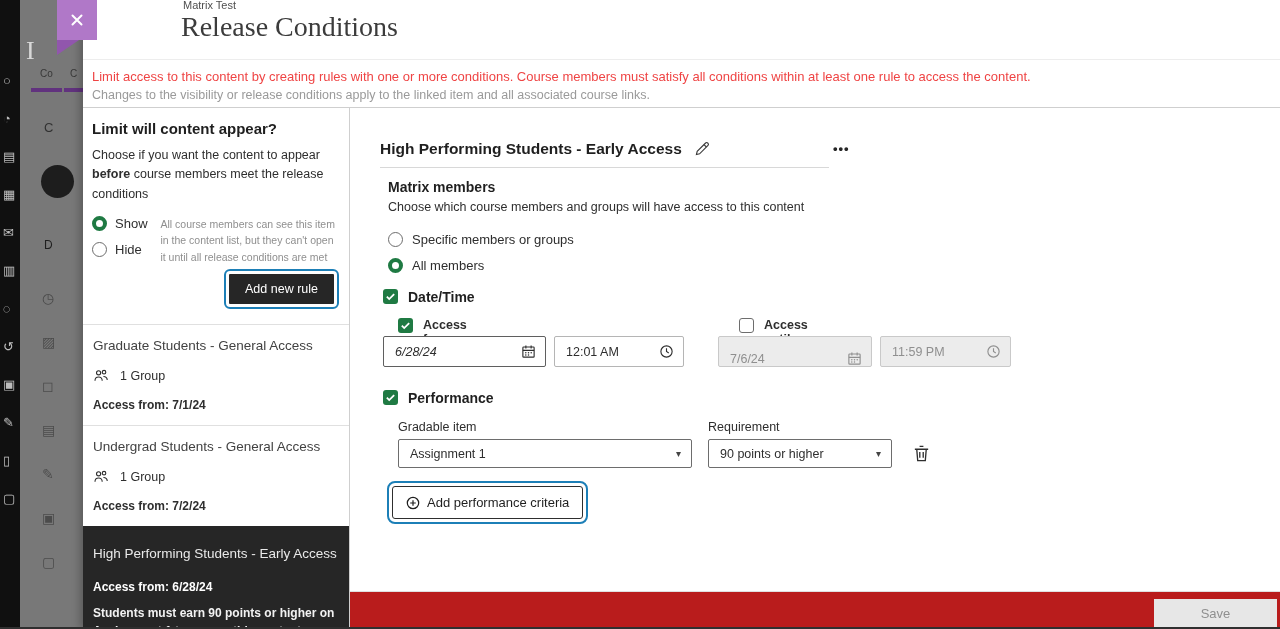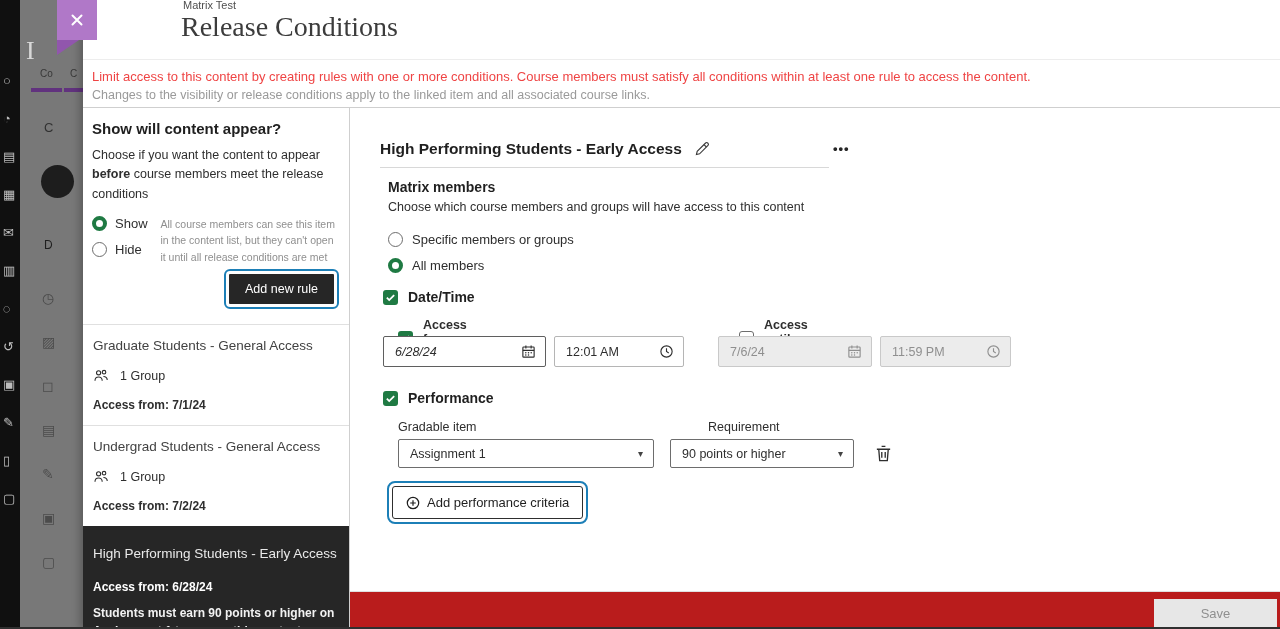--- a/index.html
+++ b/index.html
@@ -77,49 +77,49 @@
                letter-spacing:1px; color:#262626; cursor:pointer; }
 
   .sel-members { position:absolute; left:38px; top:71px; }
   .sel-members h3 { font-size:14px; color:#1f1f1f; margin-bottom:5px; }
   .sel-members .sm-desc { font-size:12.5px; color:#2e2e2e; margin-bottom:18px; }
   .sm-opt { display:flex; align-items:center; gap:9px; font-size:13px; color:#2e2e2e; margin-bottom:11px; cursor:pointer; }
 
   .cb { width:15px; height:15px; border-radius:3px; background:#1f7a43; display:flex;
         align-items:center; justify-content:center; flex:0 0 auto; }
   .cb.un { background:#fff; border:1.5px solid #6d6d6d; }
-  .cb-row { display:flex; align-items:flex-end; gap:10px; cursor:pointer; }
+  .cb-row { display:flex; align-items:flex-start; gap:10px; cursor:pointer; }
   .cb-row .bold { font-size:14px; font-weight:700; color:#1f1f1f; }
   .cb-row .semi { font-size:12.5px; font-weight:700; color:#2e2e2e; }
 
   .dt-section { position:absolute; left:33px; top:181px; }
   .dt-sub { position:absolute; top:29px; }
   .dt-sub.from { left:15px; } .dt-sub.until { left:356px; }
   .fields { position:absolute; top:47px; left:0; display:flex; }
   .field { height:31px; display:flex; align-items:center; justify-content:space-between;
            padding:0 9px 0 11px; font-size:12.5px; color:#2e2e2e; background:#fff;
            border:1px solid #b5b5b5; border-radius:2px; color:#2e2e2e; }
   .field svg { color:#2e2e2e; }
   .field.focused { border:1px solid #5f5f5f; }
   .field.disabled { background:#ececec; border:1px solid #c9c9c9; color:#8f8f8f; }
   .field.disabled svg { color:#8f8f8f; }
   .f-date1 { width:163px; margin-right:8px;font-style:italic; }
   .f-time1 { width:130px; }
-  .f-date2 { width:154px; margin-right:8px; }
+  .f-date2 { width:154px; margin-right:8px;align-items:flex-end; }
   .f-time2 { width:131px; }
   .gap-until { width:34px; }
 
   .perf-section { position:absolute; left:33px; top:282px; }
   .perf-label { position:absolute; top:30px; font-size:12.5px; color:#2e2e2e; }
   .pl-1 { left:15px; } .pl-2 { left:325px; }
   .dd-row { position:absolute; top:49px; left:15px; display:flex; align-items:center; }
   .dd { height:29px; border:1px solid #6d6d6d; border-radius:2px; background:#fff; display:flex;
         align-items:center; justify-content:space-between; padding:0 10px 0 11px; font-size:12.5px;
         color:#2e2e2e; cursor:pointer; }
-  .dd-1 { width:256px; margin-right:16px; }
+  .dd-1 { width:294px; margin-right:16px; }
   .dd-2 { width:184px; }
   .dd .arrow { font-size:10px; color:#444; }
   .trash { margin-left:20px; color:#2e2e2e; display:flex; cursor:pointer; }
 
   .add-criteria { position:absolute; left:42px; top:378px; background:#fff; border:1px solid #2e2e2e;
                   border-radius:3px; padding:8px 13px; font-size:13px; color:#1f1f1f; display:flex;
                   align-items:center; gap:7px; outline:2.5px solid #1c7fb7; outline-offset:3px; cursor:pointer; }
 
   .main-footer { position:absolute; left:0; right:0; bottom:0; height:37px; background:#b91c1c;
                  border-top:1px solid #e0e0e0; }
@@ -181,21 +181,21 @@
 
     <div class="modal-intro">
       <div class="intro-1">Limit access to this content by creating rules with one or more conditions. Course members must satisfy all conditions within at least one rule to access the content.</div>
       <div class="intro-2">Changes to the visibility or release conditions apply to the linked item and all associated course links.</div>
     </div>
 
     <div class="modal-body">
 
       <div class="rules-col">
         <div class="appear">
-          <h2>Show will content appear?</h2>
+          <h2>Limit will content appear?</h2>
           <div class="desc"><span>Choose if you want the content to appear </span><b>before</b><span> course members meet the release conditions</span></div>
           <div class="vis-row">
             <div class="vis-opts">
               <div class="vis-opt">
                 <span class="radio sel"></span>
                 <span>Show</span>
               </div>
               <div class="vis-opt">
                 <span class="radio"></span>
                 <span>Hide</span>

